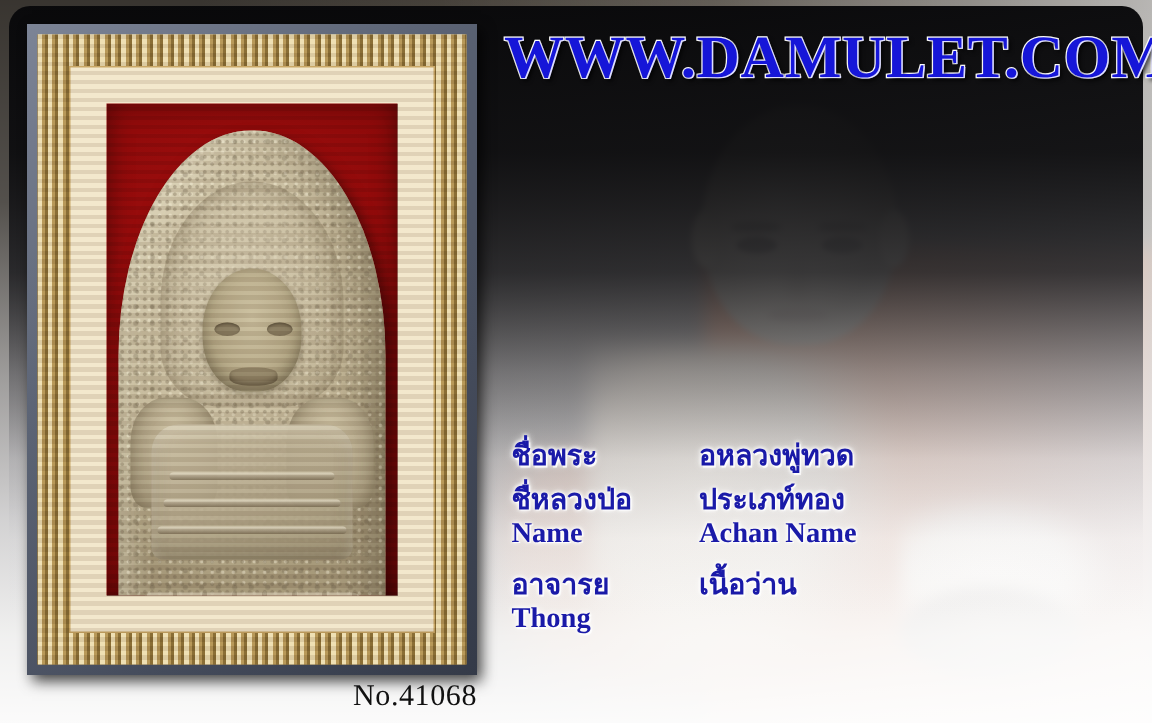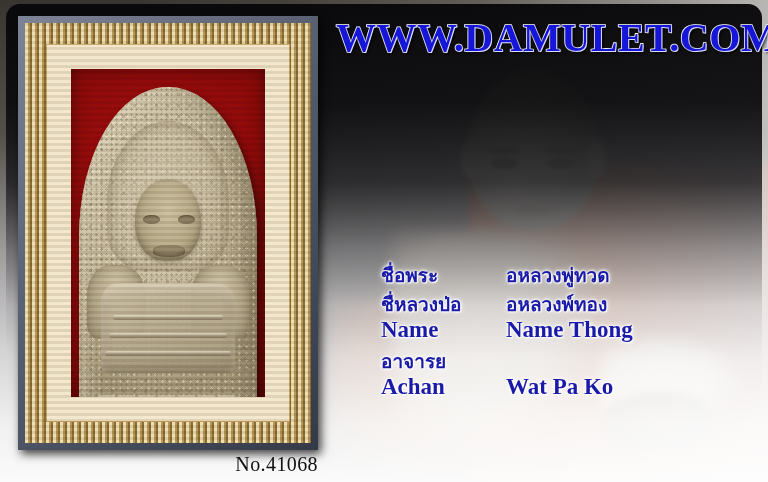--- a/index.html
+++ b/index.html
@@ -301,33 +301,32 @@
     font-family: Liberation Serif, serif;
     font-size: 20px;
     color: #111111;
     z-index: 8;
     letter-spacing: .4px;
   }
 
   
   .info {
     position: absolute;
-    left: 341px; top: 260px;
+    left: 341px; top: 288px;
     z-index: 8;
-    margin-left: 40px;
   }
   .info-row {
     display: flex;
     align-items: baseline;
     height: 28.5px;
   }
   .info-label, .info-value {
     font-family: "Liberation Serif", serif;
     font-weight: bold;
-    font-size: 23px;
+    font-size: 19px;
     color: #1a1aa8;
     white-space: nowrap;
     text-shadow:
       0 0 3px #ffffff, 0 0 3px #ffffff,
       0 0 6px rgba(255,255,255,.95),
       1px 1px 0 rgba(255,255,255,.85);
   }
   .info-label { width: 125px; }
   .info-value { }
   .thai { font-family: "DejaVu Sans", "Liberation Sans", sans-serif; font-size: 19px; }
@@ -391,28 +390,28 @@
 
   <div class="caption">No.41068</div>
 
   <div class="info">
     <div class="info-row">
       <span class="info-label thai">ชื่อพระ</span>
       <span class="info-value thai">อหลวงพู่ทวด</span>
     </div>
     <div class="info-row">
       <span class="info-label thai">ชื่หลวงป่อ</span>
-      <span class="info-value thai">อหลวงพ์ทอง</span>
+      <span class="info-value thai">ประเภท์ทอง</span>
     </div>
     <div class="info-row">
       <span class="info-label">Name</span>
-      <span class="info-value">Name Thong</span>
+      <span class="info-value">Achan Name</span>
     </div>
     <div class="info-row">
       <span class="info-label thai">อาจารย</span>
+      <span class="info-value thai">เนื้อว่าน</span>
     </div>
     <div class="info-row">
-      <span class="info-label">Achan</span>
-      <span class="info-value">Wat Pa Ko</span>
+      <span class="info-label">Thong</span>
     </div>
   </div>
 
 </div>
 
 </body></html>

